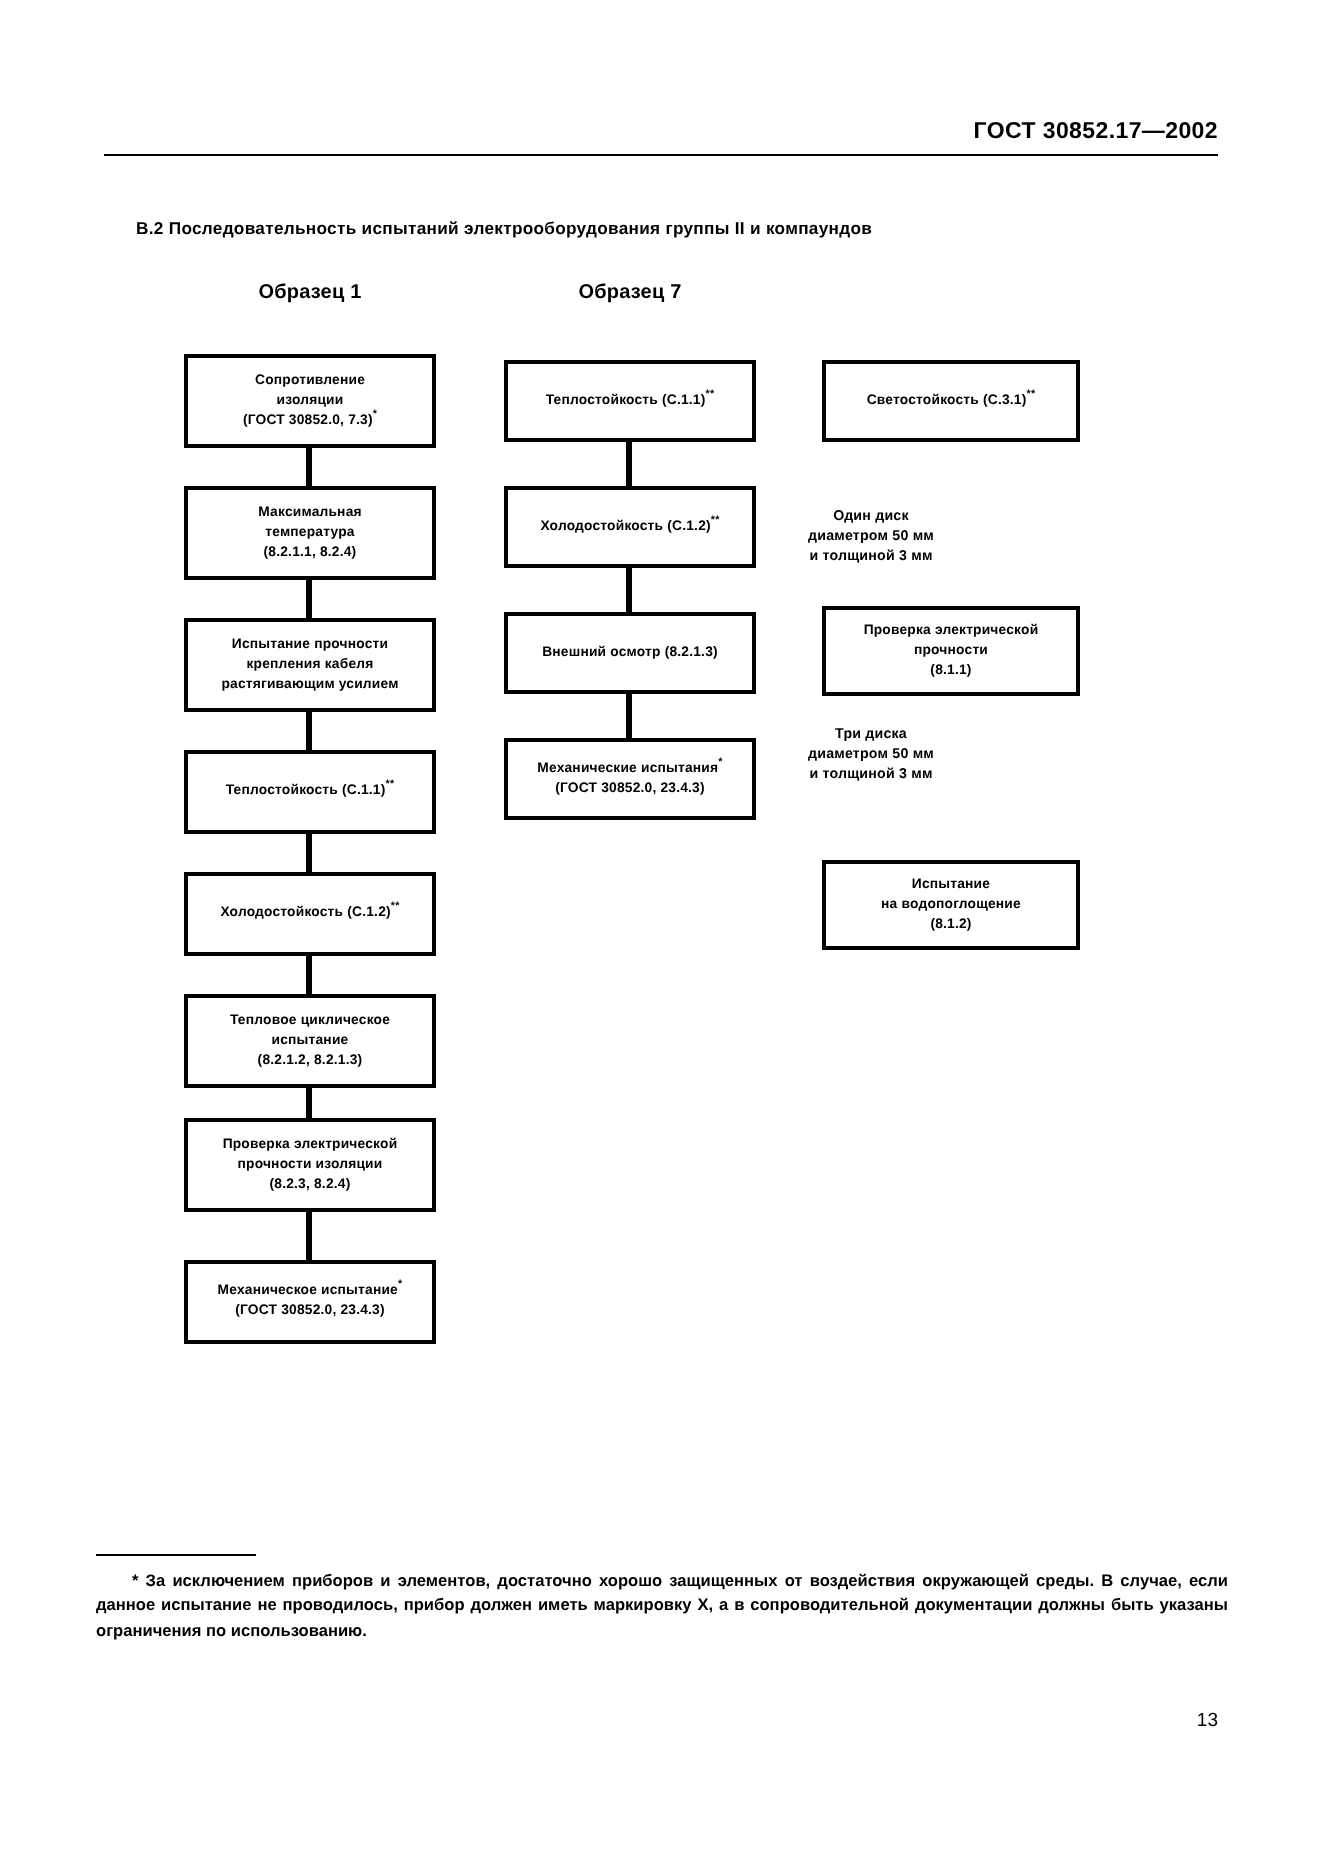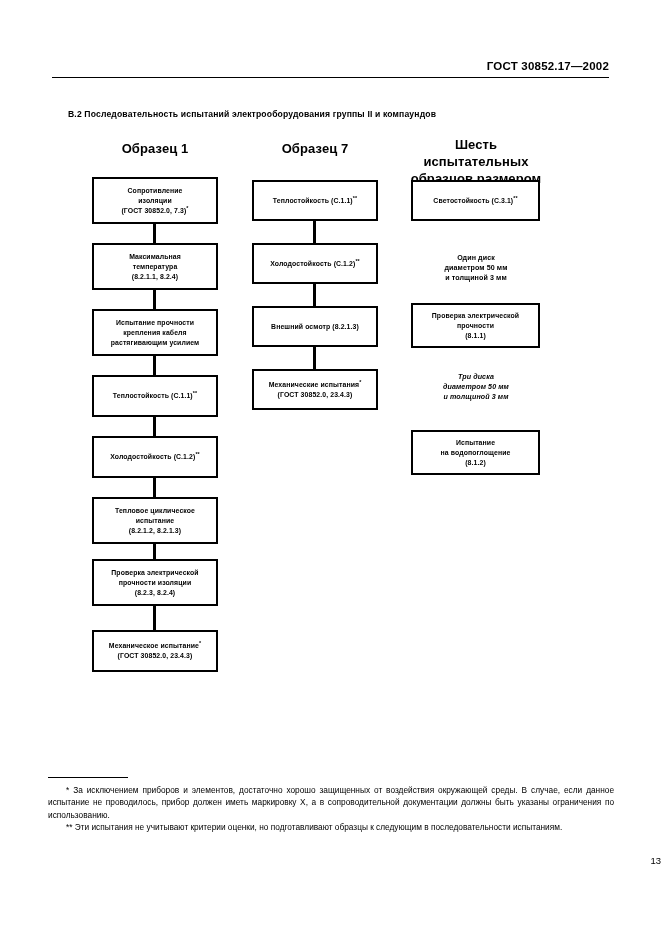--- a/index.html
+++ b/index.html
@@ -56,21 +56,21 @@
   .chart {
     position: absolute;
     top: 0;
     left: 0;
     width: 661px;
     height: 760px;
   }
   .col-head {
     position: absolute;
     text-align: center;
-    font-size: 13px;
+    font-size: 10px;
     font-weight: bold;
     line-height: 1.32;
     letter-spacing: 0.1px;
   }
   .node {
     position: absolute;
     box-sizing: border-box;
     border: 2px solid #000;
     background: #fff;
     display: flex;
@@ -86,21 +86,21 @@
   .note {
     position: absolute;
     box-sizing: border-box;
     text-align: center;
     font-size: 7.1px;
     font-weight: bold;
     line-height: 1.4;
     letter-spacing: 0.1px;
     display: flex;
     align-items: center;
-    justify-content: center;
+    justify-content: flex-start;
   }
   .connector {
     position: absolute;
     width: 3px;
     background: #000;
   }
   sup {
     font-size: 0.78em;
     vertical-align: super;
     line-height: 0;
@@ -120,50 +120,47 @@
     top: 784px;
     left: 48px;
     width: 566px;
     font-size: 8.3px;
     line-height: 1.5;
     text-align: justify;
   }
   .footnotes p {
     margin: 0 0 0 0;
     text-indent: 18px;
+    font-weight: bold;
   }
   .page-number {
     position: absolute;
     top: 855px;
     left: 0;
     width: 661px;
     text-align: right;
+    padding-right: 52px;
     box-sizing: border-box;
     font-size: 9.5px;
   }
 </style>
 </head>
 <body>
 
 <div class="page-header">ГОСТ 30852.17—2002</div>
 <div class="header-rule"></div>
 
 <div class="section-title">В.2  Последовательность испытаний электрооборудования группы II и компаундов</div>
 
 <div class="chart">
 
   <div class="col-head" style="left:92px; top:140px; width:126px;">Образец 1</div>
 
   <div class="col-head" style="left:252px; top:140px; width:126px;">Образец 7</div>
 
-  <div class="col-head" style="left:404px; top:136px; width:144px;">
-    <span>Шесть испытательных</span><br>
-    <span>образцов размером</span><br>
-    <span>60×6×4 мм</span>
-  </div>
 
   <div class="node" style="left:92px; top:177px; width:126px; height:47px;">
     <div>
       <span>Сопротивление</span><br>
       <span>изоляции</span><br>
       <span>(ГОСТ 30852.0, 7.3)</span><sup>*</sup>
     </div>
   </div>
   <div class="connector" style="left:153px; top:224px; height:19px;"></div>
 
@@ -267,36 +264,35 @@
   </div>
 
   <div class="node" style="left:411px; top:303px; width:129px; height:45px;">
     <div>
       <span>Проверка электрической</span><br>
       <span>прочности</span><br>
       <span>(8.1.1)</span>
     </div>
   </div>
 
-  <div class="note" style="left:404px; top:368px; width:144px; height:40px;font-style:italic;">
+  <div class="note" style="left:404px; top:358px; width:144px; height:40px;">
     <div>
       <span>Три диска</span><br>
       <span>диаметром 50 мм</span><br>
       <span>и толщиной 3 мм</span>
     </div>
   </div>
 
   <div class="node" style="left:411px; top:430px; width:129px; height:45px;">
     <div>
       <span>Испытание</span><br>
       <span>на водопоглощение</span><br>
       <span>(8.1.2)</span>
     </div>
   </div>
 </div>
 
 <div class="footnote-rule"></div>
 <div class="footnotes">
   <p>* За исключением приборов и элементов, достаточно хорошо защищенных от воздействия окружающей среды. В случае, если данное испытание не проводилось, прибор должен иметь маркировку Х, а в сопроводительной документации должны быть указаны ограничения по использованию.</p>
-  <p>** Эти испытания не учитывают критерии оценки, но подготавливают образцы к следующим в последовательности испытаниям.</p>
 </div>
 
 <div class="page-number">13</div>
 
 </body></html>

